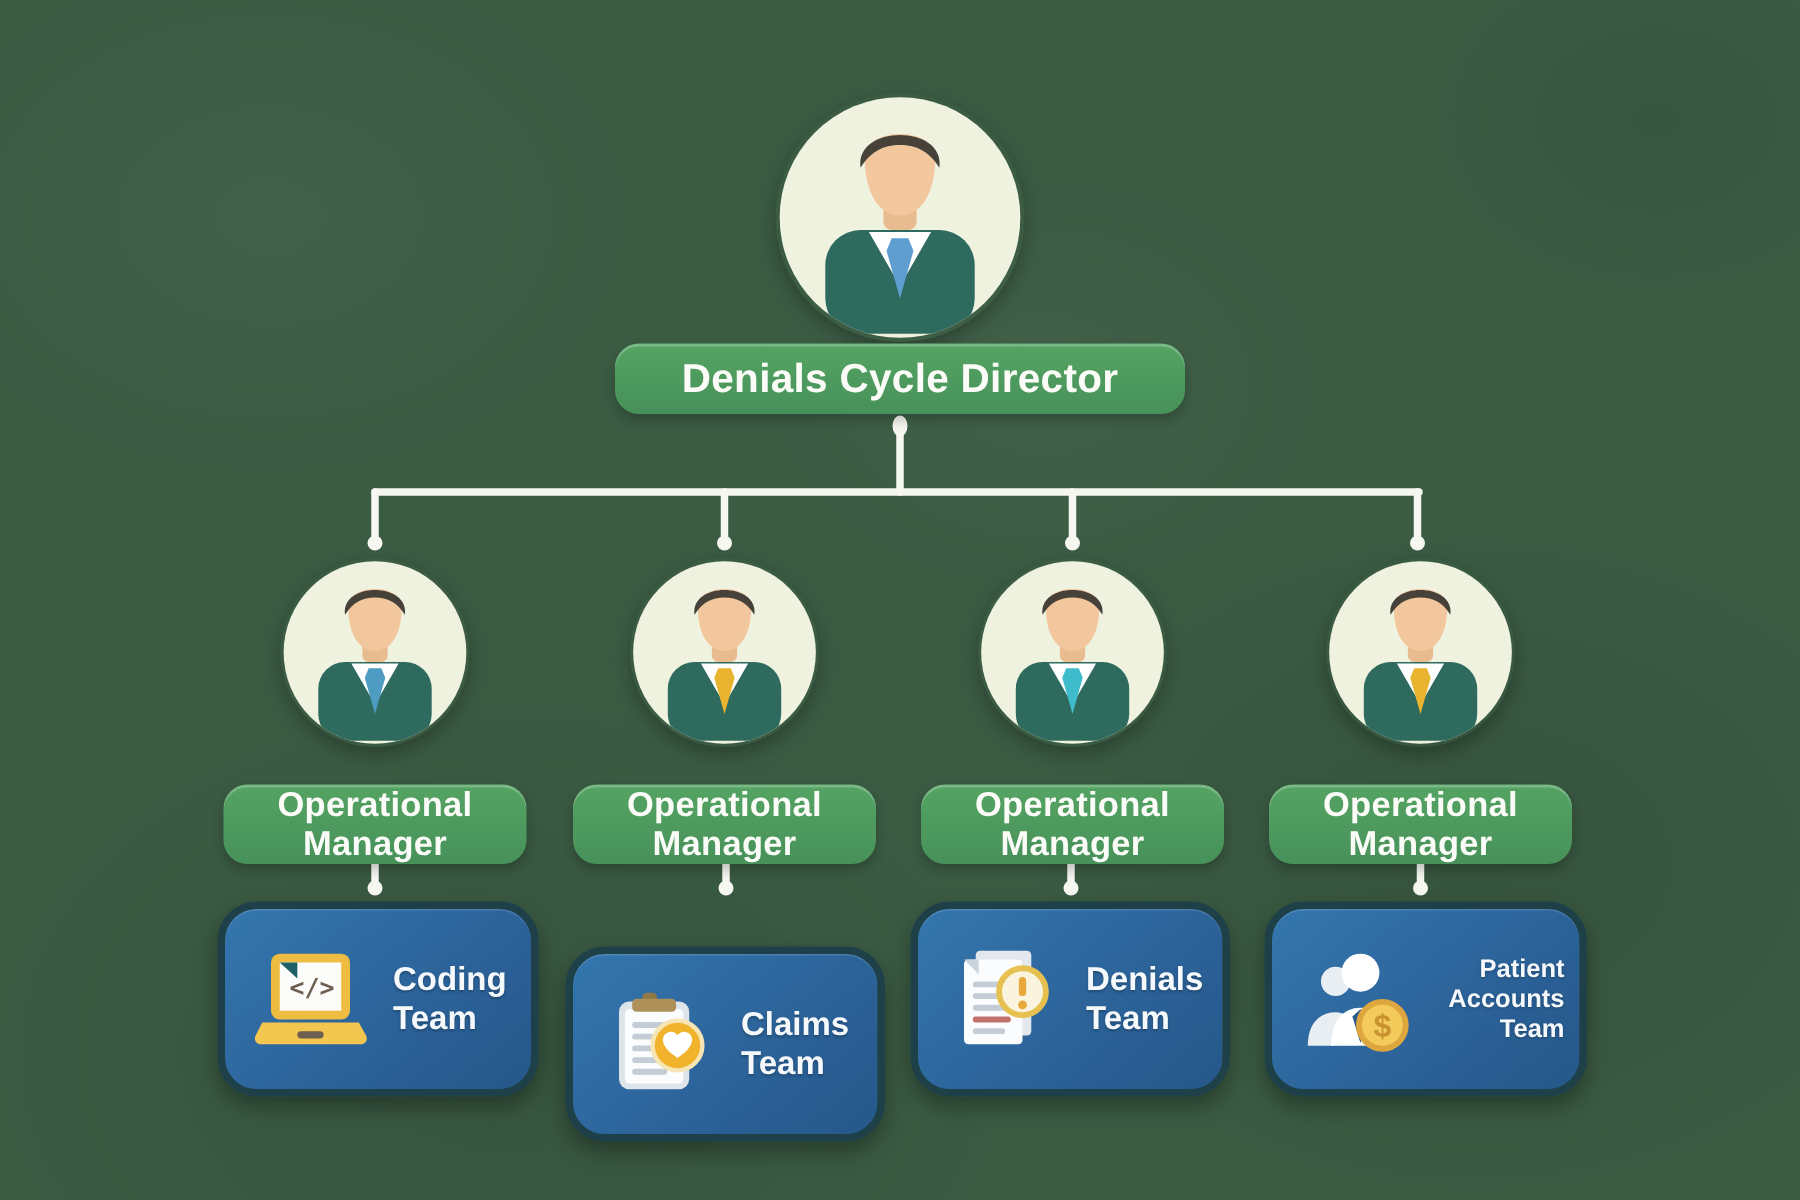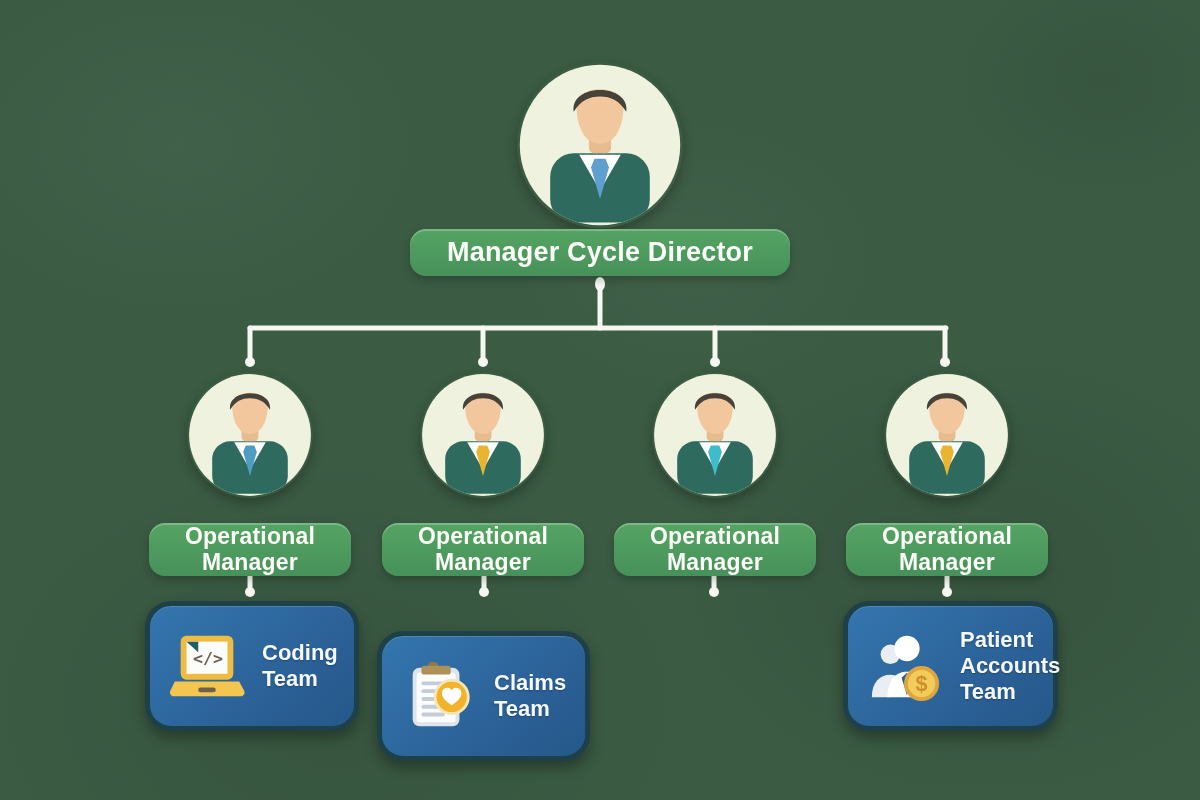--- a/index.html
+++ b/index.html
@@ -88,21 +88,21 @@
       <g clip-path="url(#avc0)">
         <rect x="24" y="66" width="72" height="50" rx="17" fill="#2E6B5E"></rect>
         <path d="M45 67 L60 93 L75 67 Z" fill="#FFFFFF"></path>
         <path d="M56 70 h8 l2.5 6 L60 99 l-6.5 -23 z" fill="#5E9FD0"></path>
         <rect x="52" y="48" width="16" height="18" rx="4" fill="#E9BC90"></rect>
         <path d="M43 31 c0 -15 34 -15 34 0 c0 16 -6 28 -17 28 s-17 -12 -17 -28 z" fill="#F3C79D"></path>
         <path d="M41 36 c-3 -21 41 -21 38 0 c-5 -8 -11 -11 -19 -11 s-14 3 -19 11 z" fill="#46423A"></path>
       </g>
     </svg>
   </div>
-  <div class="glabel glabel-lg">Manager Cycle Director</div>
+  <div class="glabel glabel-lg">Denials Cycle Director</div>
 
   <div class="avatar m-avatar" style="left:187px;">
     <svg viewBox="0 0 120 120">
       <defs>
           <clipPath id="avc1">
             <circle cx="60" cy="60" r="58"></circle>
           </clipPath>
         </defs>
       <circle cx="60" cy="60" r="58" fill="#EEF2DF"></circle>
       <g clip-path="url(#avc1)">
@@ -205,29 +205,49 @@
           <rect x="22" y="49" width="20" height="4" rx="2"></rect>
           <rect x="22" y="57" width="24" height="4" rx="2"></rect>
         </g>
         <circle cx="53" cy="41" r="17" fill="#F1B32B" stroke="#F8E5B4" stroke-width="3"></circle>
         <path d="M53 49.5 c-7 -4.5 -10 -8.5 -10 -12.5 a5.5 5.5 0 0 1 10 -3 a5.5 5.5 0 0 1 10 3 c0 4 -3 8 -10 12.5 z" fill="#FFFFFF"></path>
       </svg>
     </div>
     <div class="card-text">Claims Team</div>
   </div>
 
+  <div class="card" style="left:607px;width:213px;">
+    <div class="card-icon">
+      <svg viewBox="0 0 80 80">
+        <rect x="21" y="7" width="38" height="58" rx="3" fill="#E2E8ED"></rect>
+        <rect x="13" y="13" width="40" height="58" rx="3" fill="#FBFCFD"></rect>
+        <path d="M13 13 h10 v10 z" fill="#C9D3DB"></path>
+        <g fill="#C4CDD5">
+          <rect x="19" y="28" width="28" height="4" rx="2"></rect>
+          <rect x="19" y="36" width="24" height="4" rx="2"></rect>
+          <rect x="19" y="44" width="28" height="4" rx="2"></rect>
+          <rect x="19" y="60" width="22" height="4" rx="2"></rect>
+        </g>
+        <rect x="19" y="52" width="26" height="4" rx="2" fill="#C2706A"></rect>
+        <circle cx="53" cy="35" r="16" fill="#FAF3DD" stroke="#E6C14F" stroke-width="4"></circle>
+        <rect x="50.5" y="25" width="5" height="13" rx="2.5" fill="#E8A93C"></rect>
+        <circle cx="53" cy="44" r="3" fill="#E8A93C"></circle>
+      </svg>
+    </div>
+    <div class="card-text">Denials Team</div>
+  </div>
 
   <div class="card" style="left:843px;width:215px;">
     <div class="card-icon">
       <svg viewBox="0 0 80 80">
         <circle cx="25" cy="28" r="10" fill="#E9EEF3"></circle>
         <path d="M6 72 c0 -15 8 -23 19 -23 c3 0 6 1 8 2 c-6 5 -9 12 -9 21 z" fill="#E9EEF3"></path>
         <circle cx="42" cy="22" r="13" fill="#FFFFFF"></circle>
         <path d="M22 72 c0 -18 9 -26 20 -26 s20 8 20 26 z" fill="#FFFFFF"></path>
         <path d="M42 47 l-5.5 5 5.5 18 5.5 -18 z" fill="#2D5E8C"></path>
         <circle cx="57" cy="58" r="16" fill="#F3CB5B" stroke="#DEA63E" stroke-width="4"></circle>
         <text x="57" y="66" text-anchor="middle" font-size="22" font-weight="bold" fill="#C9922F" font-family="Liberation Sans, sans-serif">$</text>
       </svg>
     </div>
-    <div class="card-text" style="font-size:22px;">Patient Accounts Team</div>
+    <div class="card-text" style="font-size:17px;text-align:right;">Patient Accounts Team</div>
   </div>
 
 </div>
 
 </body></html>

